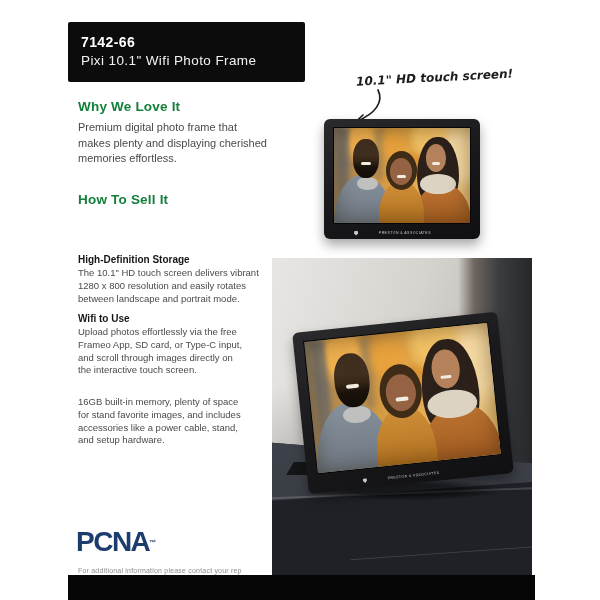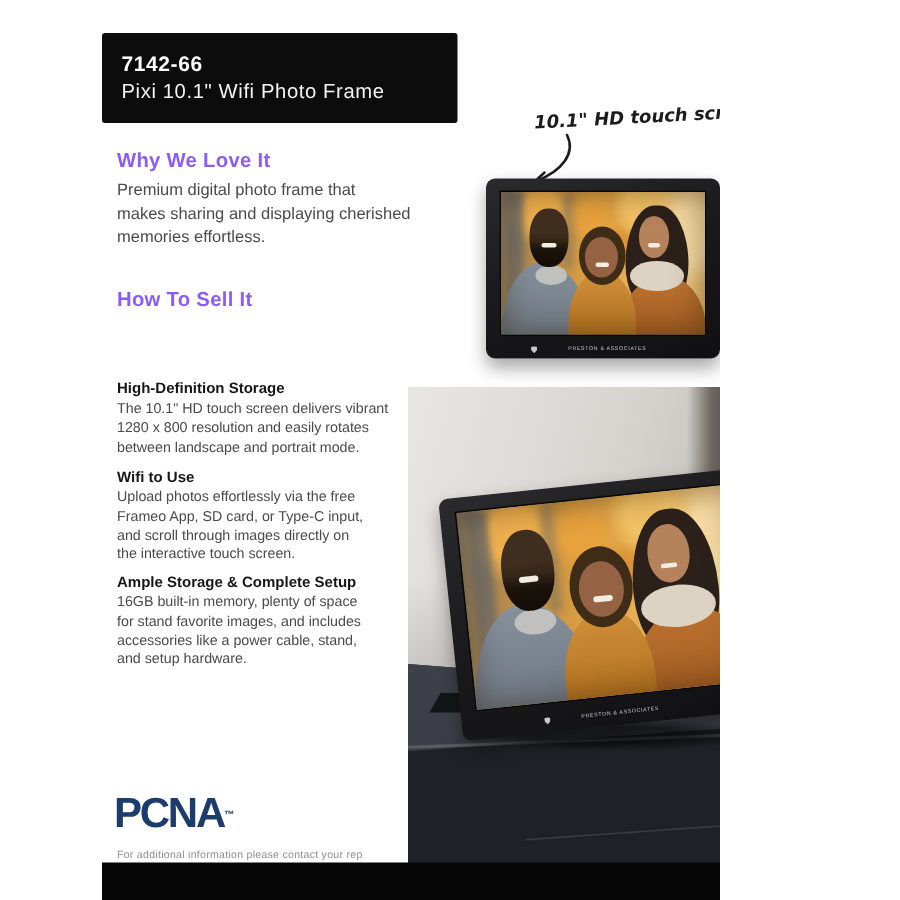--- a/index.html
+++ b/index.html
@@ -1,26 +1,26 @@
 <!DOCTYPE html>
 <html><head>
 <meta charset="utf-8">
 <style>
   html,body{margin:0;padding:0;background:#ffffff;}
-  .page{position:relative;width:480px;height:600px;background:#ffffff;overflow:hidden;
+  .page{position:relative;width:600px;height:600px;background:#ffffff;overflow:hidden;
         font-family:"Liberation Sans",sans-serif;}
 
   
   .header-box{position:absolute;left:68px;top:22px;width:237px;height:60px;background:#0c0c0c;
               border-radius:2px;box-sizing:border-box;padding:12px 10px 0 13px;}
   .header-sku{color:#ffffff;font-size:14px;font-weight:bold;letter-spacing:.4px;}
   .header-name{color:#f2f2f2;font-size:13.5px;letter-spacing:.4px;margin-top:3px;}
 
   
-  .h-big{position:absolute;left:78px;font-size:13.5px;font-weight:bold;color:#8b5cf6;letter-spacing:.2px;text-align:center;}
+  .h-big{position:absolute;left:78px;font-size:13.5px;font-weight:bold;color:#15803d;letter-spacing:.2px;text-align:center;}
   .p-big{position:absolute;left:78px;width:218px;font-size:11px;line-height:15.5px;color:#4a4a4a;white-space:pre-line;}
   .h-sm{position:absolute;left:78px;font-size:10px;font-weight:bold;color:#161616;}
   .p-sm{position:absolute;left:78px;width:200px;font-size:9.5px;line-height:12.8px;color:#4a4a4a;white-space:pre-line;}
 
   
   .annotation{position:absolute;left:356px;top:70px;width:180px;font-family:"DejaVu Sans",sans-serif;
               font-style:italic;font-weight:600;font-size:12px;color:#1c1c1c;transform:rotate(-3deg);}
   .arrow-svg{position:absolute;left:347px;top:88px;}
 
   
@@ -112,37 +112,36 @@
   </div>
 
   <div class="annotation">10.1" HD touch screen!</div>
   <svg class="arrow-svg" width="50" height="42" viewBox="0 0 50 42">
     <path d="M31 2 C37 14 28 26 10 33" fill="none" stroke="#1c1c1c" stroke-width="1.7" stroke-linecap="round"></path>
     <path d="M16 27 L9 33.5 L18 35.5" fill="none" stroke="#1c1c1c" stroke-width="1.7" stroke-linecap="round" stroke-linejoin="round"></path>
   </svg>
 
   <div class="h-big" style="top:99px">Why We Love It</div>
   <div class="p-big" style="top:120px">Premium digital photo frame that
-makes sharing and displaying cherished
+makes plenty and displaying cherished
 memories effortless.</div>
 
   <div class="h-big" style="top:192px">How To Sell It</div>
 
   <div class="h-sm" style="top:254px">High-Definition Storage</div>
   <div class="p-sm" style="top:267px">The 10.1" HD touch screen delivers vibrant
 1280 x 800 resolution and easily rotates
 between landscape and portrait mode.</div>
 
   <div class="h-sm" style="top:313px">Wifi to Use</div>
   <div class="p-sm" style="top:326px">Upload photos effortlessly via the free
 Frameo App, SD card, or Type-C input,
 and scroll through images directly on
 the interactive touch screen.</div>
 
-  <div class="h-sm" style="top:383px">Ample Storage &amp; Complete Setup</div>
   <div class="p-sm" style="top:396px">16GB built-in memory, plenty of space
 for stand favorite images, and includes
 accessories like a power cable, stand,
 and setup hardware.</div>
 
   <div class="frame frame-top">
     <div class="screen">
       <div class="photo">
         <div class="trunk"></div>
         <div class="trunk2"></div>

